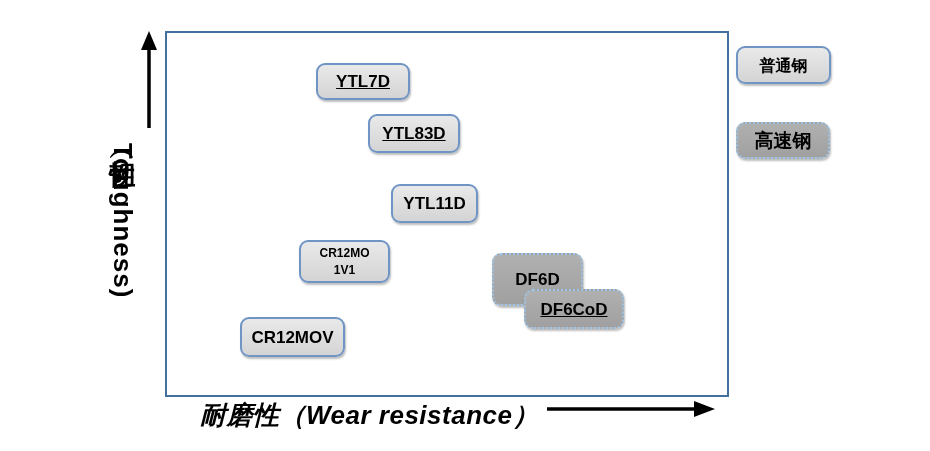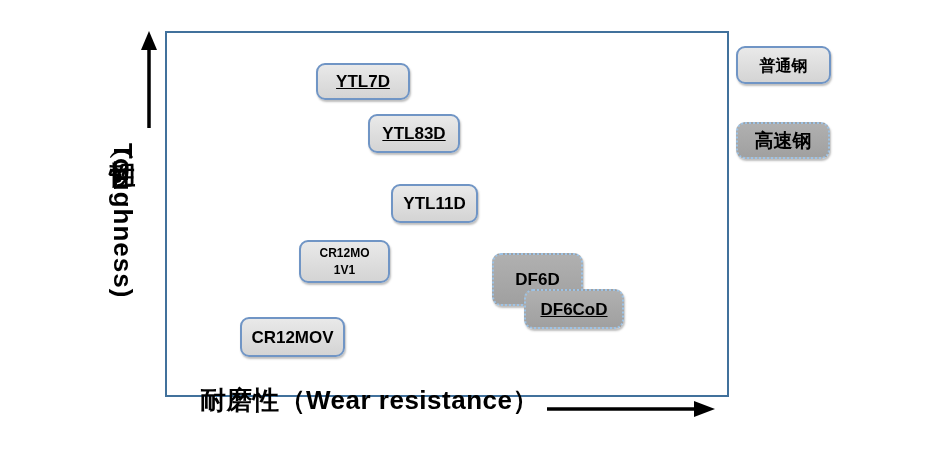--- a/index.html
+++ b/index.html
@@ -13,22 +13,22 @@
   }
   .y-arrow{position:absolute;left:137px;top:30px;width:24px;height:102px;}
   .x-arrow{position:absolute;left:545px;top:397px;width:172px;height:24px;}
   .y-label{
     position:absolute;left:100px;top:140px;height:290px;width:46px;
     writing-mode:vertical-rl;text-orientation:mixed;
     font-size:26px;font-weight:bold;letter-spacing:1px;line-height:46px;
     white-space:nowrap;
   }
   .x-label{
-    position:absolute;left:200px;top:383px;
-    font-size:26px;font-weight:bold;white-space:nowrap;letter-spacing:0.5px;
+    position:absolute;left:200px;top:398px;
+    font-size:26px;font-weight:bold;white-space:nowrap;letter-spacing:0.5px;font-style:italic;
   }
   .mat-box{
     position:absolute;box-sizing:border-box;border-radius:9px;
     display:flex;align-items:center;justify-content:center;text-align:center;
     font-weight:bold;font-size:17px;line-height:19px;
   }
   .mat-box.light{
     background:linear-gradient(180deg,#e9e9e9 0%,#d4d4d4 100%);
     border:2px solid #7095c5;
     box-shadow:1px 2px 2px rgba(110,110,110,0.45);

